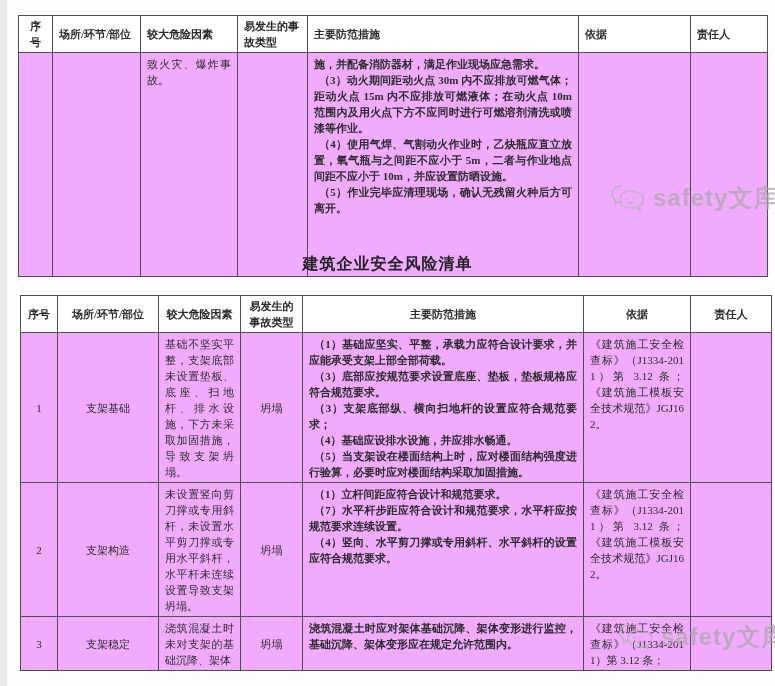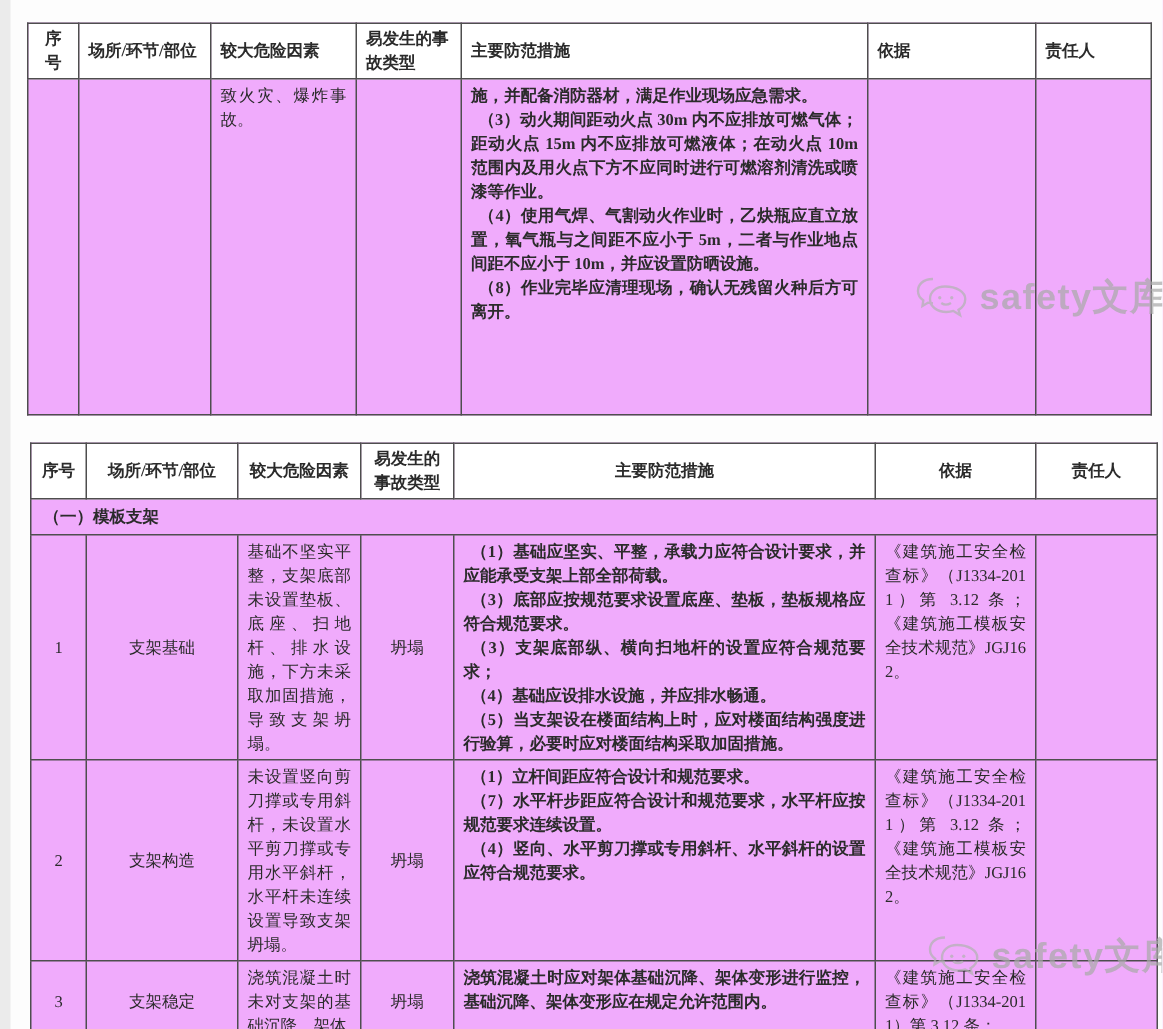--- a/index.html
+++ b/index.html
@@ -61,41 +61,42 @@
     <tbody>
       <tr style="height:224px">
         <td class="ctr"></td>
         <td class="ctr"></td>
         <td class="top just">致火灾、爆炸事故。</td>
         <td class="ctr"></td>
         <td class="top">
           <div class="para flush">施，并配备消防器材，满足作业现场应急需求。</div>
           <div class="para">（3）动火期间距动火点 30m 内不应排放可燃气体；距动火点 15m 内不应排放可燃液体；在动火点 10m 范围内及用火点下方不应同时进行可燃溶剂清洗或喷漆等作业。</div>
           <div class="para">（4）使用气焊、气割动火作业时，乙炔瓶应直立放置，氧气瓶与之间距不应小于 5m，二者与作业地点间距不应小于 10m，并应设置防晒设施。</div>
-          <div class="para">（8）作业完毕应清理现场，确认无残留火种后方可离开。</div>
+          <div class="para">（5）作业完毕应清理现场，确认无残留火种后方可离开。</div>
         </td>
         <td class="top"></td>
         <td class="top"></td>
       </tr>
     </tbody>
   </table>
 
   <div class="wm wm1">
     <span>
       <svg width="40" height="32" viewBox="0 0 40 32" fill="none" stroke="#b3b3b3" stroke-width="1.6">
         <path d="M12 4 C5 4 2 8 2 12 c0 2.6 1.4 4.8 3.5 6.2 L5 22 l3.6-2.2 c1 .3 2.2 .4 3.4 .4"></path>
         <path d="M14 9 c-6 0 -10 3.6 -10 8.4 0 4.8 4.5 8.6 11 8.6 1.6 0 3.2-.2 4.6-.7 L24 28 l-1-3.4 c2.8-1.6 4.5-4.2 4.5-7.2 C27.5 12.6 21.5 9 14 9 Z" transform="translate(6 0)"></path>
         <circle cx="16.5" cy="16.5" r="1.1" fill="#b3b3b3" stroke="none"></circle>
         <circle cx="24.5" cy="16.5" r="1.1" fill="#b3b3b3" stroke="none"></circle>
         <path d="M17.5 20 q3 2.2 6.5 0"></path>
       </svg>
     </span>
     <span>safety文库</span>
   </div>
 
+  <h1 class="title">建筑企业安全风险清单</h1>
 
   <table class="t2">
     <colgroup>
       <col style="width:37px">
         <col style="width:101px">
         <col style="width:82px">
       <col style="width:62px">
         <col style="width:281px">
         <col style="width:107px">
         <col style="width:81px">
@@ -105,23 +106,20 @@
         <th>序号</th>
         <th>场所/环节/部位</th>
         <th>较大危险因素</th>
         <th>易发生的事故类型</th>
         <th>主要防范措施</th>
         <th>依据</th>
         <th>责任人</th>
       </tr>
     </thead>
     <tbody>
-      <tr class="section-row">
-        <td colspan="7">（一）模板支架</td>
-      </tr>
 
       <tr style="height:132px">
         <td class="ctr">1</td>
         <td class="ctr">支架基础</td>
         <td class="top just">基础不坚实平整，支架底部未设置垫板、底座、扫地杆、排水设施，下方未采取加固措施，导致支架坍塌。</td>
         <td class="ctr">坍塌</td>
         <td class="top">
           <div class="para">（1）基础应坚实、平整，承载力应符合设计要求，并应能承受支架上部全部荷载。</div>
           <div class="para">（3）底部应按规范要求设置底座、垫板，垫板规格应符合规范要求。</div>
           <div class="para">（3）支架底部纵、横向扫地杆的设置应符合规范要求；</div>

